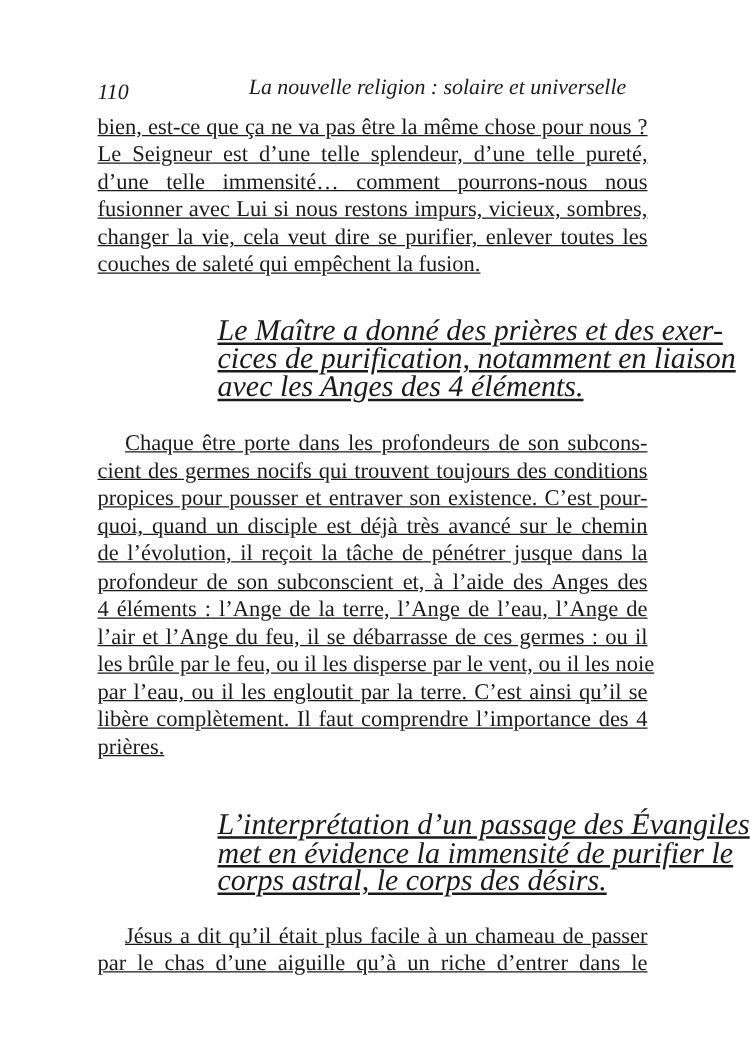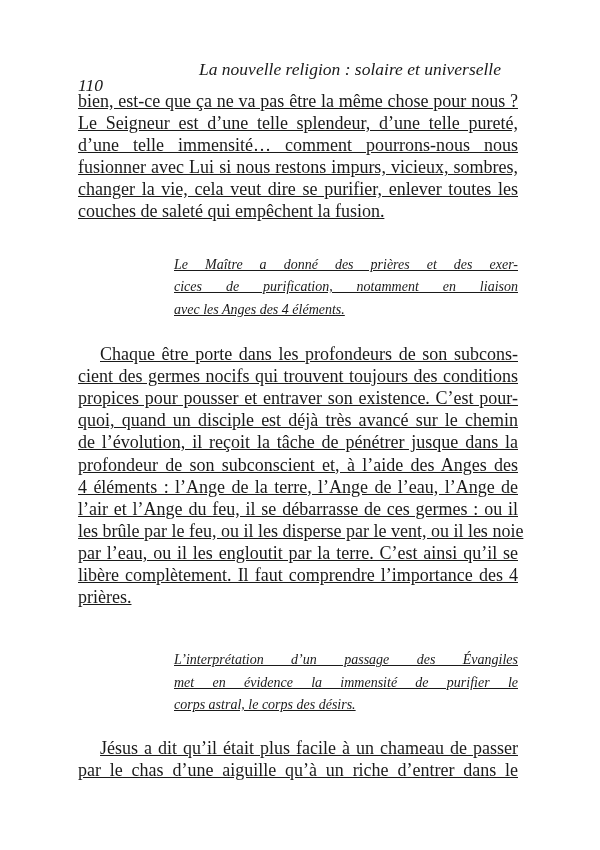--- a/index.html
+++ b/index.html
@@ -21,21 +21,21 @@
       left: 78px;
       width: 440px;
       height: 26px;
       font-style: italic;
       font-size: 17.5px;
       line-height: 26px;
     }
     .page-number {
       position: absolute;
       left: 0;
-      top: 16px;
+      top: 4px;
     }
     .running-title {
       position: absolute;
       right: 17px;
       top: 0;
       white-space: nowrap;
     }
     .content {
       position: absolute;
       top: 90px;
@@ -58,21 +58,21 @@
     .line.indent {
       padding-left: 22px;
     }
     .para {
       margin: 0;
     }
     .summary {
       margin-left: 96px;
       width: 344px;
       font-style: italic;
-      font-size: 14px;
+      font-size: 24px;
       line-height: 22.5px;
     }
     .summary .line {
       height: 22.5px;
     }
     .gap-after-p1 { height: 31px; }
     .gap-after-s1 { height: 22px; }
     .gap-after-p2 { height: 41px; }
     .gap-after-s2 { height: 20px; }
   </style>

